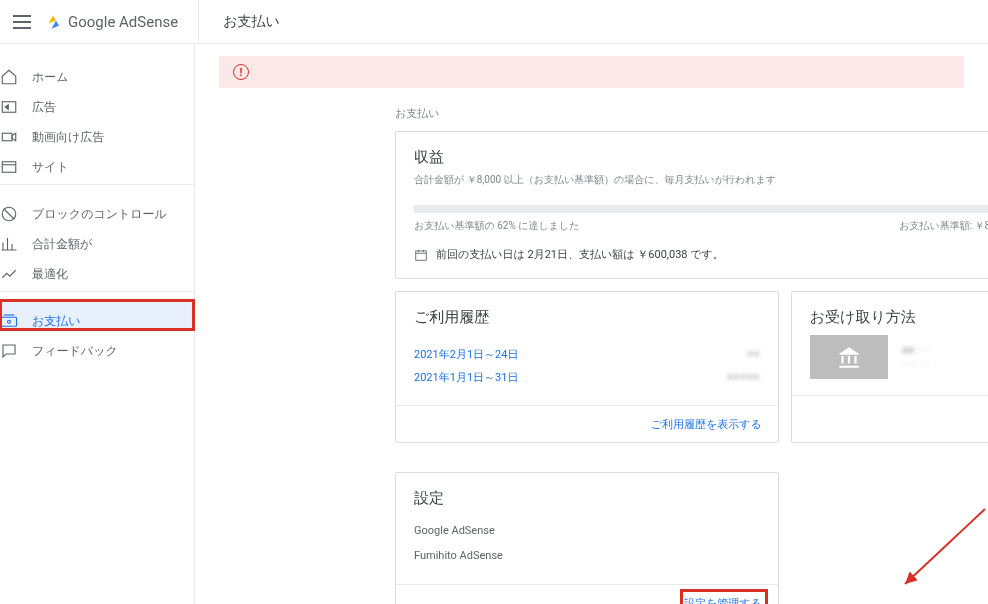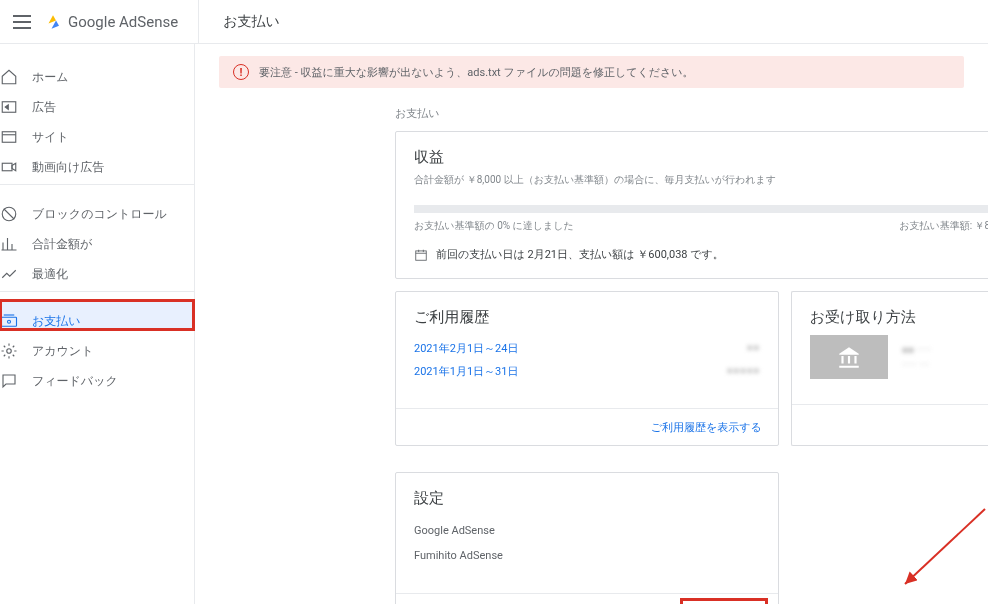--- a/index.html
+++ b/index.html
@@ -32,21 +32,21 @@
   .card-title { font-size: 15px; color: #3c4043; margin-bottom: 6px; }
   .card-sub { font-size: 10px; color: #80868b; margin-bottom: 18px; }
   .progress { height: 8px; background: #e8eaed; margin-bottom: 6px; }
   .progress-meta { display: flex; justify-content: space-between; font-size: 10px; color: #80868b; margin-bottom: 14px; }
   .lastpay { display: flex; align-items: center; gap: 8px; font-size: 11px; color: #3c4043; }
   .lastpay svg { width: 14px; height: 14px; }
   .hist-list { font-size: 11px; }
   .hist-row { display: flex; justify-content: space-between; padding: 4px 0; }
   .hist-row a { color: #1a73e8; text-decoration: none; }
   .hist-row .blur { color: #bdbdbd; filter: blur(2px); }
-  .card-footer { border-top: 1px solid #e8eaed; text-align: right; padding: 10px 16px; margin-top: 9px; }
+  .card-footer { border-top: 1px solid #e8eaed; text-align: right; padding: 10px 16px; }
   .card-footer a { color: #1a73e8; font-size: 11px; text-decoration: none; cursor: pointer; }
   .card-footer.highlighted a { display: inline-block; }
   .card-footer.highlighted { position: relative; }
   .hl-box { position: absolute; right: 10px; top: 4px; width: 88px; height: 28px; border: 3px solid #d93025; pointer-events: none; }
   .method-body { display: flex; gap: 14px; align-items: center; }
   .method-icon { width: 78px; height: 44px; background: #bdbdbd; display: flex; align-items: center; justify-content: center; }
   .method-icon svg { width: 26px; height: 26px; }
   .method-text { font-size: 10px; color: #bdbdbd; filter: blur(2px); line-height: 1.5; }
   .settings-lines div { font-size: 11px; color: #5f6368; padding: 6px 0; }
   .arrow { position: absolute; pointer-events: none; }
@@ -89,34 +89,34 @@
             <svg viewBox="0 0 24 24">
               <rect x="3" y="5" width="18" height="14"></rect>
               <path d="M7 12l4 3V9z" fill="#5f6368"></path>
             </svg>
           </span>
         <span>広告</span>
       </div>
       <div class="navitem">
         <span class="ic">
             <svg viewBox="0 0 24 24">
+              <rect x="3" y="7" width="13" height="10"></rect>
+              <path d="M16 10l5-3v10l-5-3z"></path>
+            </svg>
+          </span>
+        <span>動画向け広告</span>
+      </div>
+      <div class="navitem">
+        <span class="ic">
+            <svg viewBox="0 0 24 24">
               <rect x="3" y="5" width="18" height="14"></rect>
               <path d="M3 9h18"></path>
             </svg>
           </span>
         <span>サイト</span>
-      </div>
-      <div class="navitem">
-        <span class="ic">
-            <svg viewBox="0 0 24 24">
-              <rect x="3" y="7" width="13" height="10"></rect>
-              <path d="M16 10l5-3v10l-5-3z"></path>
-            </svg>
-          </span>
-        <span>動画向け広告</span>
       </div>
       <div class="divider"></div>
       <div class="navitem">
         <span class="ic">
             <svg viewBox="0 0 24 24">
               <circle cx="12" cy="12" r="9"></circle>
               <path d="M5 5l14 14"></path>
             </svg>
           </span>
         <span>ブロックのコントロール</span>
@@ -144,69 +144,59 @@
               <rect x="2" y="7" width="20" height="12" rx="1"></rect>
               <circle cx="12" cy="13" r="2"></circle>
               <path d="M5 4h14"></path>
             </svg>
           </span>
         <span>お支払い</span>
       </div>
       <div class="navitem">
         <span class="ic">
             <svg viewBox="0 0 24 24">
-              <circle cx="12" cy="12" r="3"></circle>
-              <path d="M12 2v3M12 19v3M2 12h3M19 12h3M5 5l2 2M17 17l2 2M5 19l2-2M17 7l2-2"></path>
-            </svg>
-          </span>
-        <span>アカウント</span>
-      </div>
-      <div class="navitem">
-        <span class="ic">
-            <svg viewBox="0 0 24 24">
               <path d="M4 4h16v12H8l-4 4z"></path>
             </svg>
           </span>
         <span>フィードバック</span>
       </div>
     </div>
 
     <div class="main main-rel">
       <div class="alert">
         <span class="alert-ic">!</span>
-        <span>要注意 - 収益に重大な影響が出ないよう、ads.txt ファイルの問題を修正してください。</span>
       </div>
 
       <div class="section-label">お支払い</div>
 
       <div class="content">
         <div class="card">
           <div class="card-pad">
             <div class="card-title">収益</div>
             <div class="card-sub">合計金額が ￥8,000 以上（お支払い基準額）の場合に、毎月支払いが行われます</div>
             <div class="progress"></div>
             <div class="progress-meta">
-              <span>お支払い基準額の 0% に達しました</span>
+              <span>お支払い基準額の 62% に達しました</span>
               <span>お支払い基準額: ￥8,000</span>
             </div>
             <div class="lastpay">
               <svg viewBox="0 0 24 24">
                   <rect x="3" y="5" width="18" height="16" fill="none" stroke="#5f6368" stroke-width="1.5"></rect>
                   <path d="M3 9h18M8 3v4M16 3v4" stroke="#5f6368" stroke-width="1.5"></path>
                 </svg>
               <span>前回の支払い日は 2月21日、支払い額は ￥600,038 です。</span>
             </div>
           </div>
         </div>
 
         <div class="row2">
           <div class="card left">
             <div class="card-pad">
               <div class="card-title">ご利用履歴</div>
-              <div class="hist-list" style="margin-top:10px;">
+              <div class="hist-list" style="margin-top:16px;">
                 <div class="hist-row">
                   <a href="#">2021年2月1日～24日</a>
                   <span class="blur">●●</span>
                 </div>
                 <div class="hist-row">
                   <a href="#">2021年1月1日～31日</a>
                   <span class="blur">●●●●●</span>
                 </div>
               </div>
             </div>

